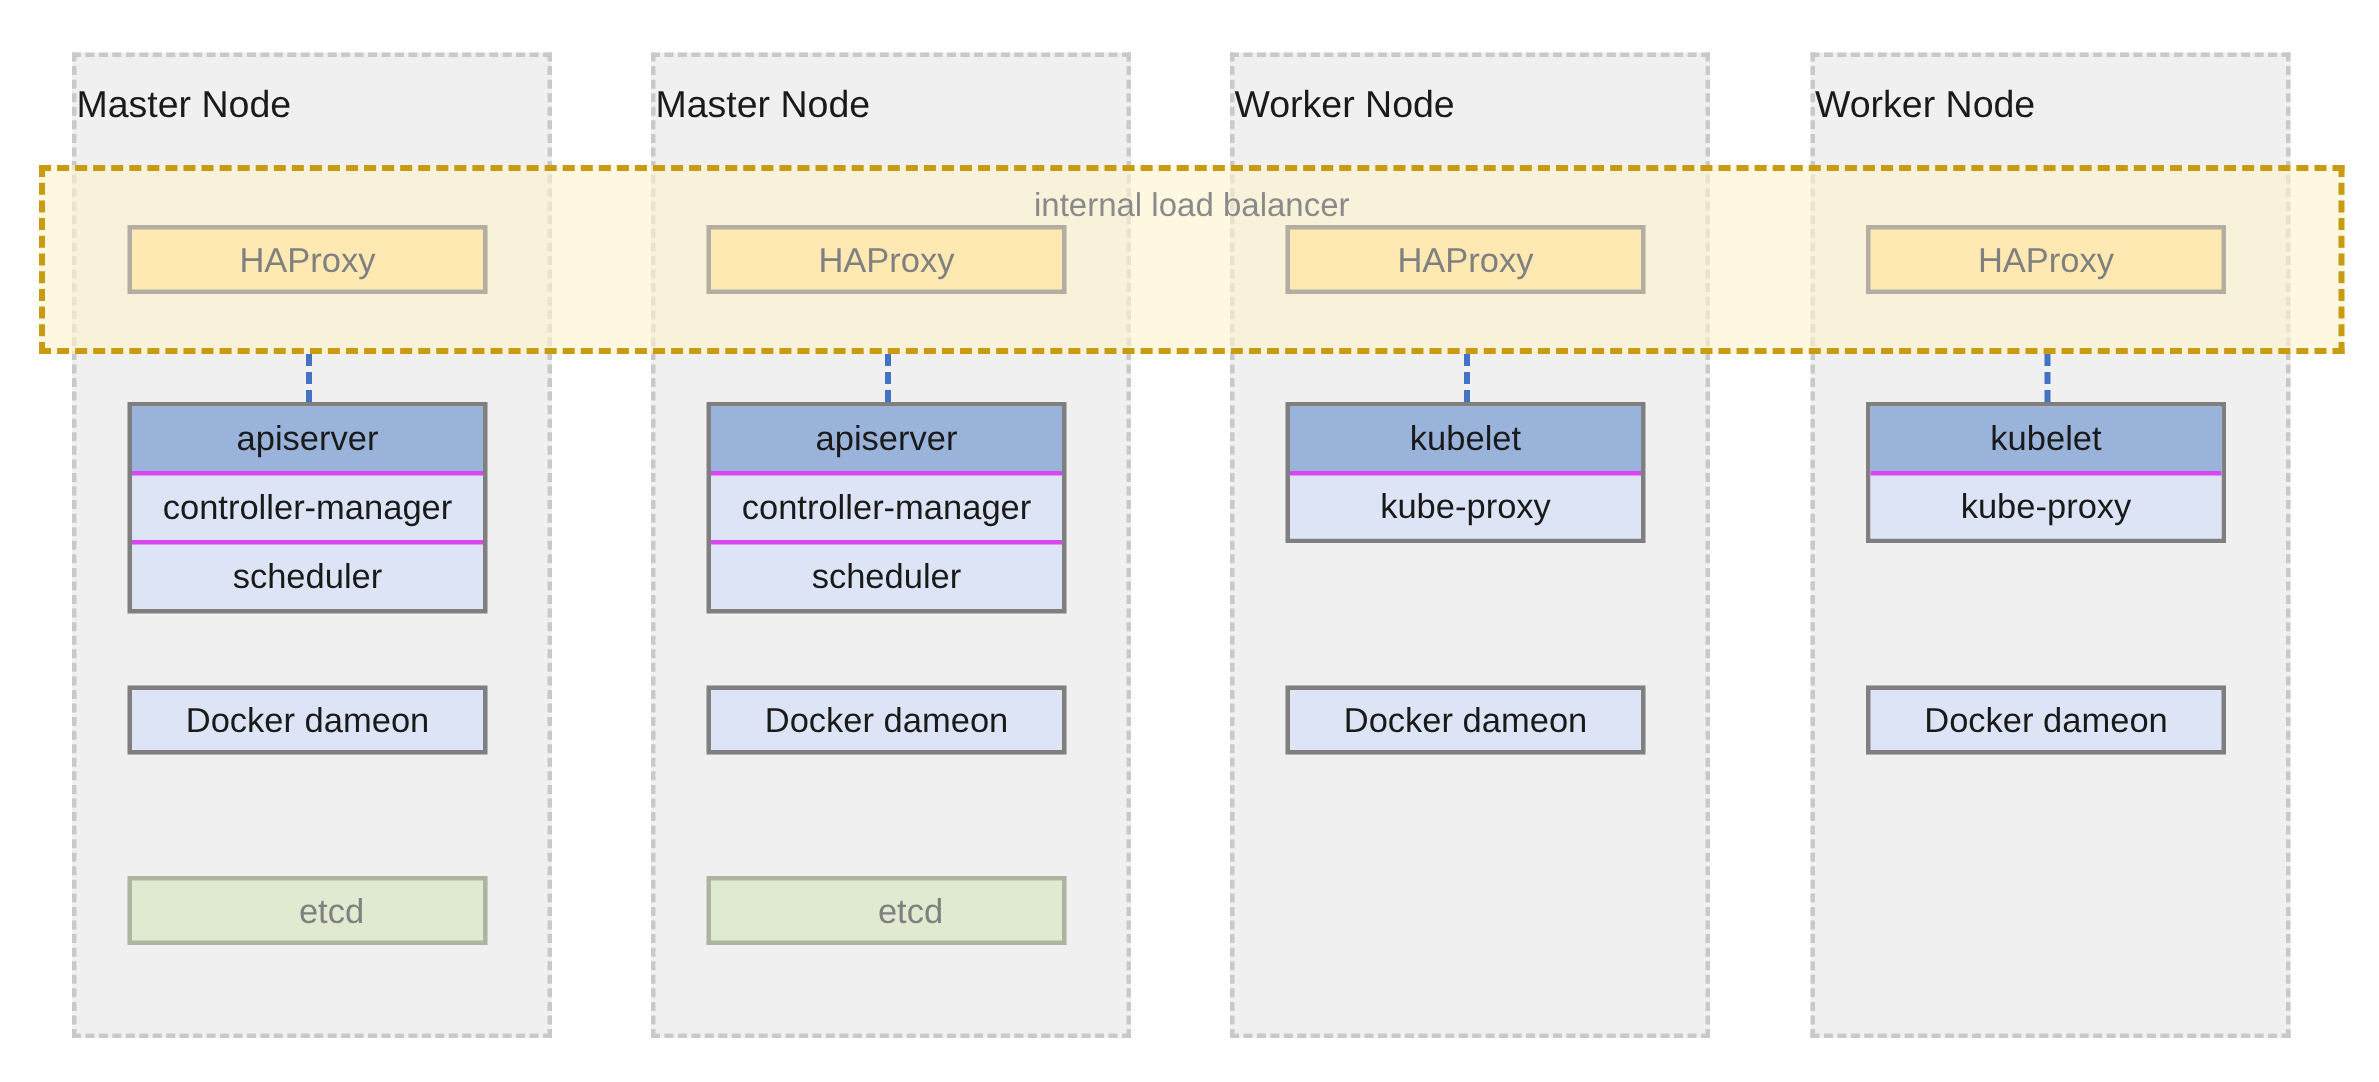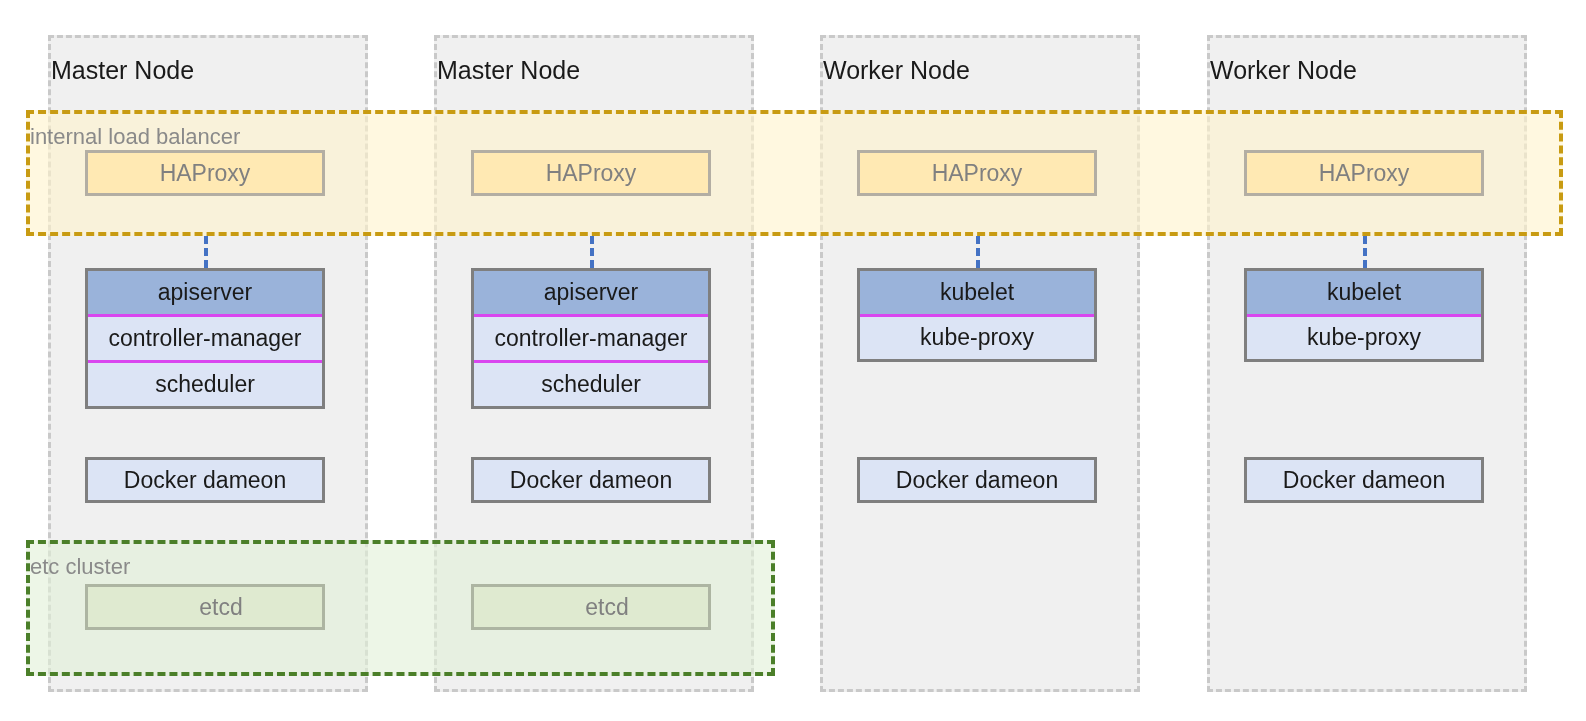--- a/index.html
+++ b/index.html
@@ -52,21 +52,21 @@
   }
   .band-etcd {
     background: rgba(226, 240, 217, 0.62);
     border: 4px dashed #4b7f29;
   }
   .band-label {
     position: absolute;
     top: 10px;
     left: 0;
     width: 100%;
-    text-align: left;
+    text-align: center;
     font-size: 22px;
     color: #8a8a8a;
     white-space: nowrap;
   }
 
   
   .box {
     position: absolute;
     box-sizing: border-box;
     display: flex;
@@ -141,23 +141,20 @@
   </div>
 
   <div class="node" style="left:1207px; top:35px; width:320px; height:657px;">
     <div class="node-title">Worker Node</div>
   </div>
 
   <div class="band band-lb" style="left:26px; top:110px; width:1537px; height:126px;">
     <div class="band-label">internal load balancer</div>
   </div>
 
-  <div class="band band-etcd" style="left:26px; top:540px; width:749px; height:136px;">
-    <div class="band-label">etc cluster</div>
-  </div>
 
   <div class="box box-haproxy" style="left:85px; top:150px; width:240px; height:46px;">HAProxy</div>
   <div class="box box-haproxy" style="left:471px; top:150px; width:240px; height:46px;">HAProxy</div>
   <div class="box box-haproxy" style="left:857px; top:150px; width:240px; height:46px;">HAProxy</div>
   <div class="box box-haproxy" style="left:1244px; top:150px; width:240px; height:46px;">HAProxy</div>
 
   <div class="connector" style="left:204px; top:236px; height:32px;"></div>
   <div class="connector" style="left:590px; top:236px; height:32px;"></div>
   <div class="connector" style="left:976px; top:236px; height:32px;"></div>
   <div class="connector" style="left:1363px; top:236px; height:32px;"></div>

